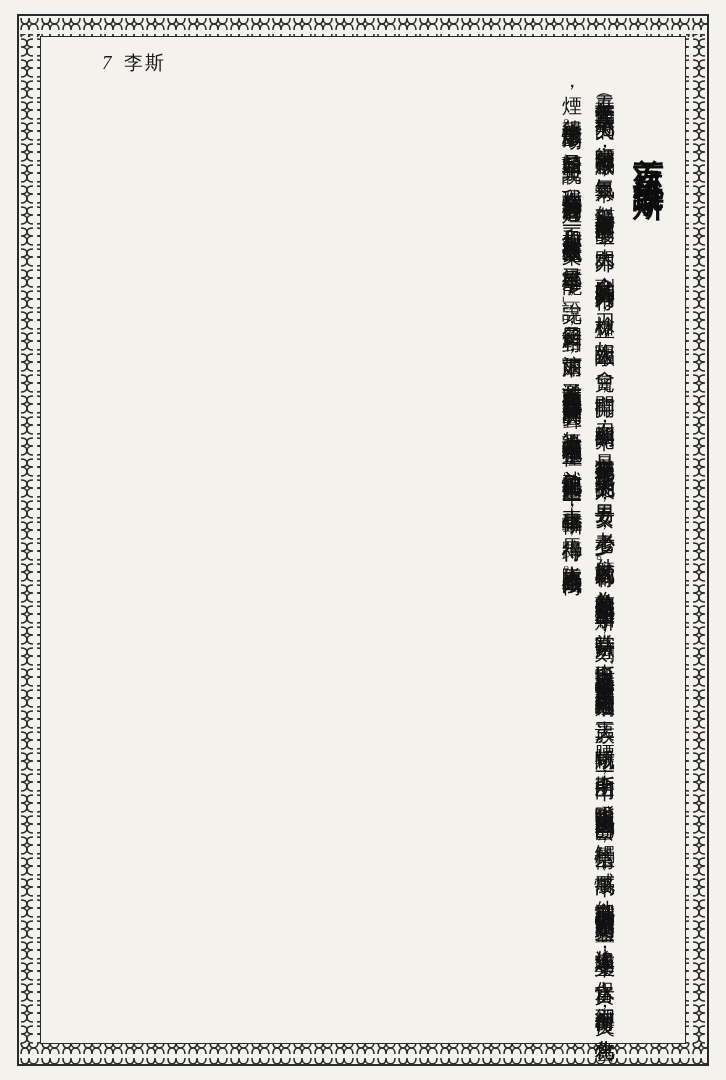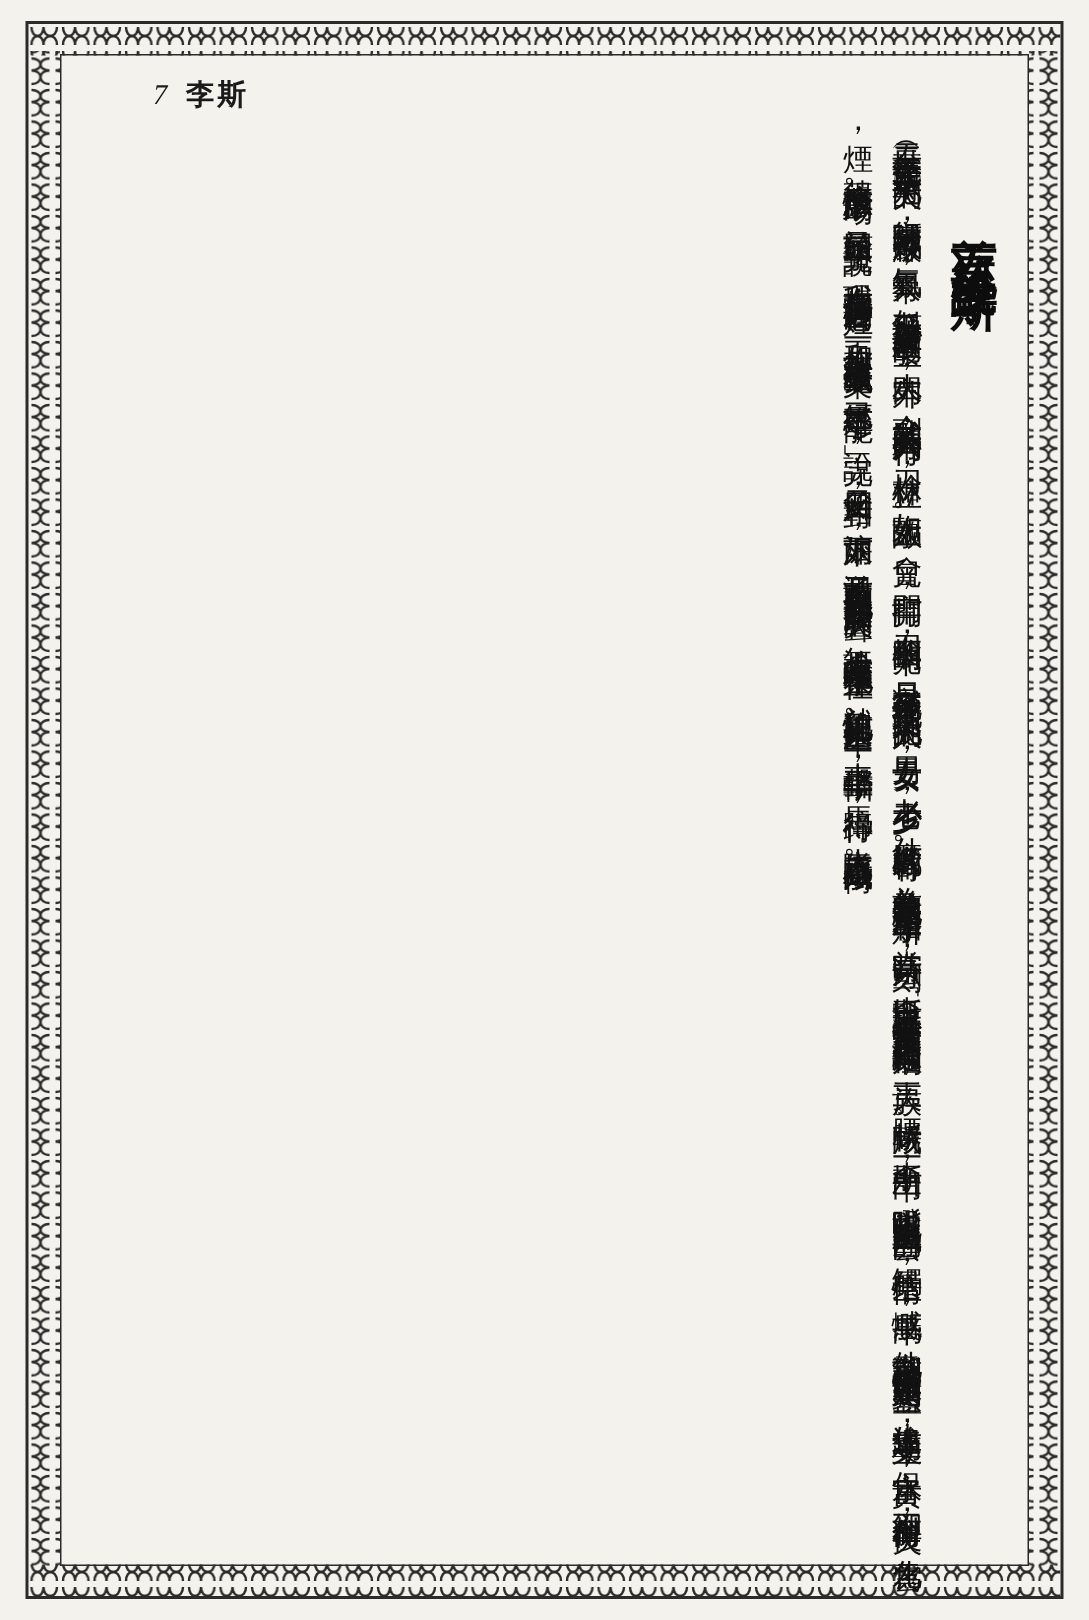--- a/index.html
+++ b/index.html
@@ -73,21 +73,21 @@
     color: #1a1a1a;
   }
   .folio {
     font-style: italic;
     font-size: 19px;
     font-family: "Liberation Serif", serif;
     letter-spacing: 0.5px;
   }
   .book-title {
     font-size: 19px;
-    font-weight: bold;
+    font-weight: normal;
     font-family: "DejaVu Serif", serif;
     letter-spacing: 2px;
     text-align: right;
   }
 
   
   .vtext {
     position: absolute;
     left: 0;
     top: 36px;

